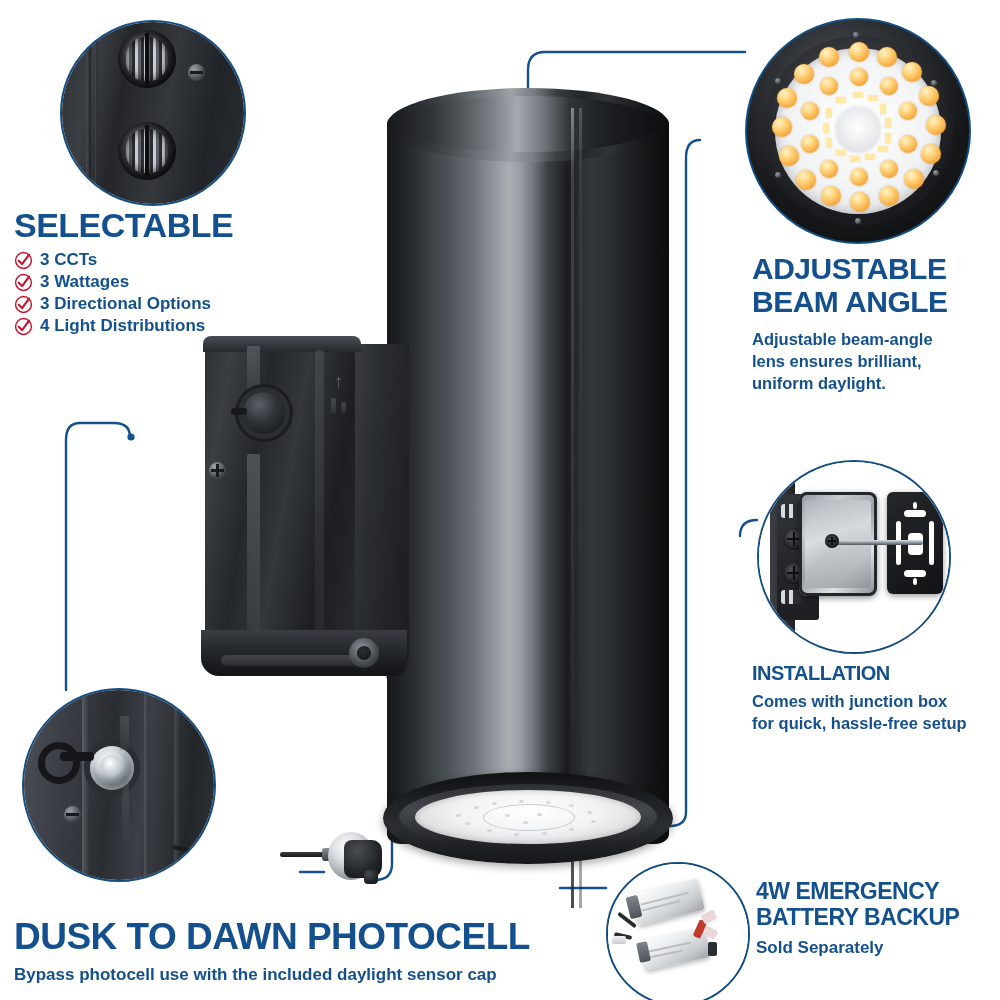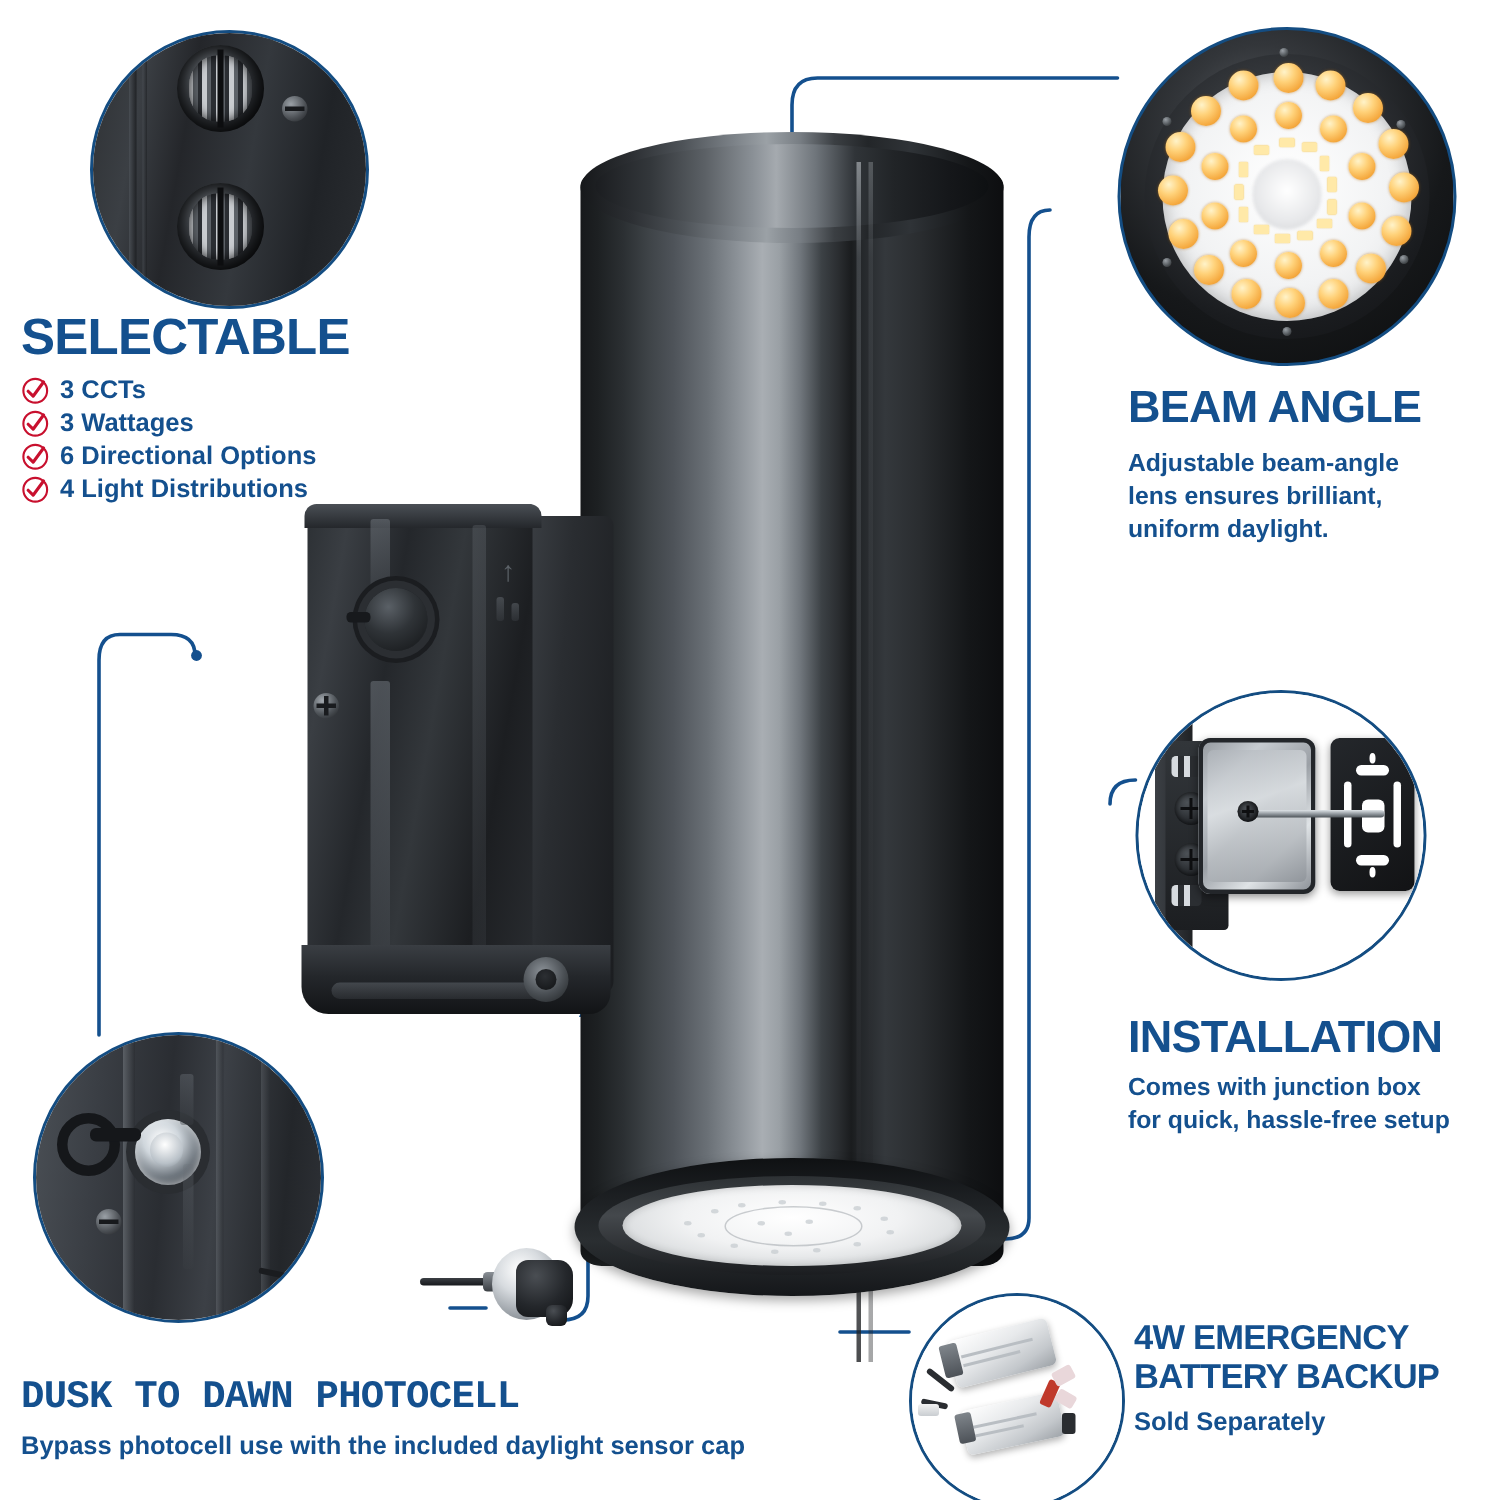--- a/index.html
+++ b/index.html
@@ -409,49 +409,50 @@
         </span>
         <span class="feat-text">3 Wattages</span>
       </li>
       <li class="feat-item">
         <span class="feat-check">
           <svg viewBox="0 0 24 24" width="19" height="19">
             <circle cx="12" cy="12" r="10" fill="none" stroke="#c8102e" stroke-width="1.8"></circle>
             <path d="M6 12.4 L10.2 16.6 L19 4.6" fill="none" stroke="#c8102e" stroke-width="2.6" stroke-linecap="round" stroke-linejoin="round"></path>
           </svg>
         </span>
-        <span class="feat-text">6 Directional Options</span>
+        <span class="feat-text">3 Directional Options</span>
       </li>
       <li class="feat-item">
         <span class="feat-check">
           <svg viewBox="0 0 24 24" width="19" height="19">
             <circle cx="12" cy="12" r="10" fill="none" stroke="#c8102e" stroke-width="1.8"></circle>
             <path d="M6 12.4 L10.2 16.6 L19 4.6" fill="none" stroke="#c8102e" stroke-width="2.6" stroke-linecap="round" stroke-linejoin="round"></path>
           </svg>
         </span>
         <span class="feat-text">4 Light Distributions</span>
       </li>
     </ul>
   </div>
 
   <div class="lbl" style="left:752px;top:254px;width:240px;">
+    <div class="hl" style="font-size:30px;">ADJUSTABLE</div>
     <div class="hl" style="font-size:30px;margin-top:3px;">BEAM ANGLE</div>
     <div class="sub" style="font-size:16.5px;margin-top:12px;">Adjustable beam-angle</div>
     <div class="sub" style="font-size:16.5px;">lens ensures brilliant,</div>
     <div class="sub" style="font-size:16.5px;">uniform daylight.</div>
   </div>
 
   <div class="lbl" style="left:752px;top:660px;width:246px;">
-    <div class="hl" style="font-size:30px;margin-top:17px;">INSTALLATION</div>
+    <div class="hl" style="font-size:20px;margin-top:3px;">INSTALLATION</div>
     <div class="sub" style="font-size:16.5px;margin-top:8px;">Comes with junction box</div>
     <div class="sub" style="font-size:16.5px;">for quick, hassle-free setup</div>
   </div>
 
   <div class="lbl" style="left:14px;top:918px;width:600px;">
-    <div class="hl" style="font-size:26px;font-family:Liberation Mono, monospace;">DUSK TO DAWN PHOTOCELL</div>
+    <div class="hl" style="font-size:37px;">DUSK TO DAWN PHOTOCELL</div>
     <div class="sub" style="font-size:17px;margin-top:9px;">Bypass photocell use with the included daylight sensor cap</div>
   </div>
 
   <div class="lbl" style="left:756px;top:880px;width:248px;">
     <div class="hl" style="font-size:23px;">4W EMERGENCY</div>
     <div class="hl" style="font-size:23px;margin-top:3px;">BATTERY BACKUP</div>
     <div class="sub" style="font-size:17px;margin-top:8px;">Sold Separately</div>
   </div>
 
 </div>

